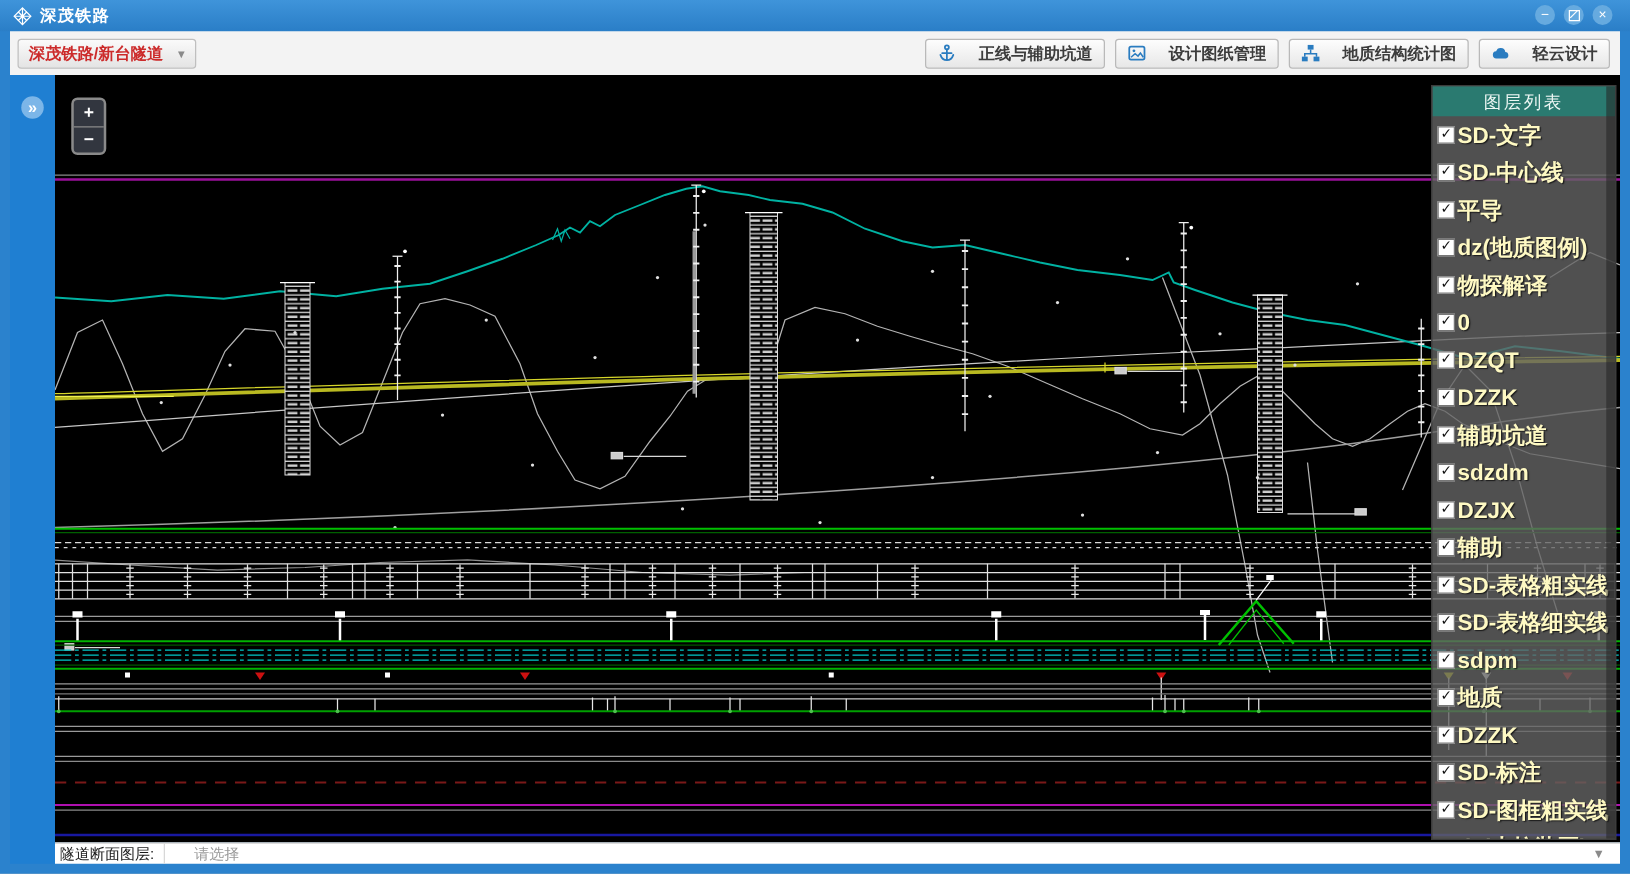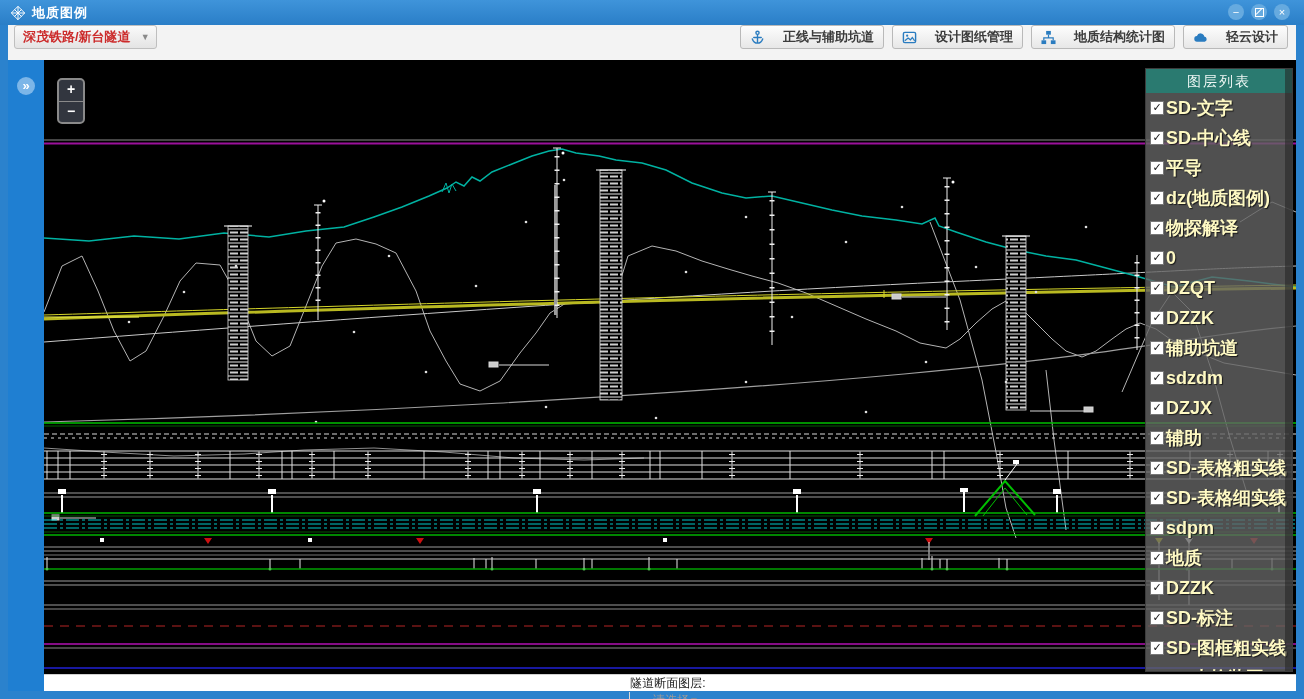--- a/index.html
+++ b/index.html
@@ -13,21 +13,21 @@
   .titlebar .ttl{margin-left:6px;font-size:13px;font-weight:bold;letter-spacing:1px;}
   .winbtns{position:absolute;right:14px;top:4px;display:flex;gap:7px;}
   .wbtn{width:16px;height:16px;border-radius:50%;background:#66aadf;color:#fff;
     display:flex;align-items:center;justify-content:center;font-size:11px;line-height:16px;cursor:pointer;}
   .maxbox{width:7px;height:7px;border:1.5px solid #fff;position:relative;display:block;}
   .maxbox::after{content:"";position:absolute;left:-1px;top:2px;width:8px;height:0;
     border-top:1.5px solid #fff;transform:rotate(-45deg);}
 
   
   .toolbar{position:absolute;left:8px;top:25px;width:1288px;height:35px;background:#f3f3f3;
-    border-bottom:1px solid #d8d8d8;display:flex;}
+    border-bottom:1px solid #d8d8d8;display:flex;align-items:center;}
   .dropdown{margin-left:6px;height:22px;padding:0 6px 0 8px;display:inline-flex;align-items:center;
     background:linear-gradient(#fafafa,#e4e4e4);border:1px solid #bfbfbf;border-radius:3px;cursor:pointer;}
   .dropdown .dtext{color:#cc2b2b;font-size:13px;font-weight:bold;}
   .dropdown .caret{margin-left:10px;color:#8a8a8a;font-size:9px;}
   .tb-right{margin-left:auto;margin-right:8px;display:flex;gap:8px;}
   .tbtn{height:22px;padding:0 9px;display:inline-flex;align-items:center;gap:18px;
     background:linear-gradient(#fdfdfd,#e7e7e7);border:1px solid #b9b9b9;border-radius:3px;
     font-size:13px;color:#3c3c3c;font-weight:bold;cursor:pointer;}
   .tbtn svg{width:15px;height:15px;}
 
@@ -50,39 +50,39 @@
     font-size:14px;font-weight:normal;letter-spacing:2px;}
   .lp-track{position:absolute;right:0;top:0;bottom:0;width:7px;background:rgba(35,35,35,0.55);}
   .layer-item{height:30px;display:flex;align-items:center;padding-left:4px;cursor:pointer;}
   .layer-item .cb{width:12px;height:12px;background:#fff;border:1px solid #777;color:#111;
     font-size:11px;line-height:11px;text-align:center;margin-right:2px;flex:none;}
   .layer-item .lbl{color:#fef9c3;font-size:18px;font-weight:bold;white-space:nowrap;
     text-shadow:1px 1px 1px rgba(0,0,0,0.7);}
 
   
   .bottombar{position:absolute;left:44px;top:674px;width:1252px;height:17px;background:#fff;
-    display:flex;align-items:center;font-size:12px;border-top:1px solid #d0d0d0;box-sizing:border-box;flex-direction:column;}
+    display:flex;font-size:12px;border-top:1px solid #d0d0d0;box-sizing:border-box;}
   .bb-label{color:#1a1a1a;padding:0 8px 0 4px;white-space:nowrap;}
   .bb-select{flex:1;height:100%;border-left:1px solid #d8d8d8;display:flex;align-items:center;cursor:pointer;}
   .bb-select .ph{color:#9a9a9a;margin-left:23px;}
   .bb-select .caret{margin-left:auto;margin-right:12px;color:#8a8a8a;font-size:10px;}
 </style>
 </head>
 <body>
 
 <div class="window">
 
   <div class="titlebar">
     <span class="logo">
       <svg width="16" height="16" viewBox="0 0 18 18" fill="none" stroke="#fff" stroke-width="1.1">
         <path d="M9 1.5L16.5 9 9 16.5 1.5 9z"></path>
         <path d="M9 1.5V16.5M1.5 9H16.5M5 5l8 8M13 5l-8 8"></path>
       </svg>
     </span>
-    <span class="ttl">地质图例</span>
+    <span class="ttl">深茂铁路</span>
     <span class="winbtns">
       <span class="wbtn">−</span>
       <span class="wbtn">
           <span class="maxbox"></span>
         </span>
       <span class="wbtn">×</span>
     </span>
   </div>
 
   <div class="toolbar">

